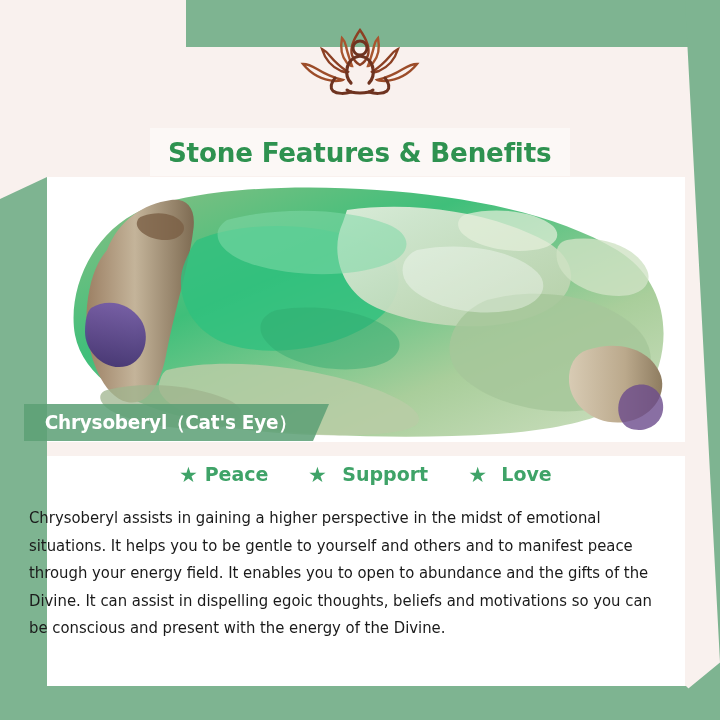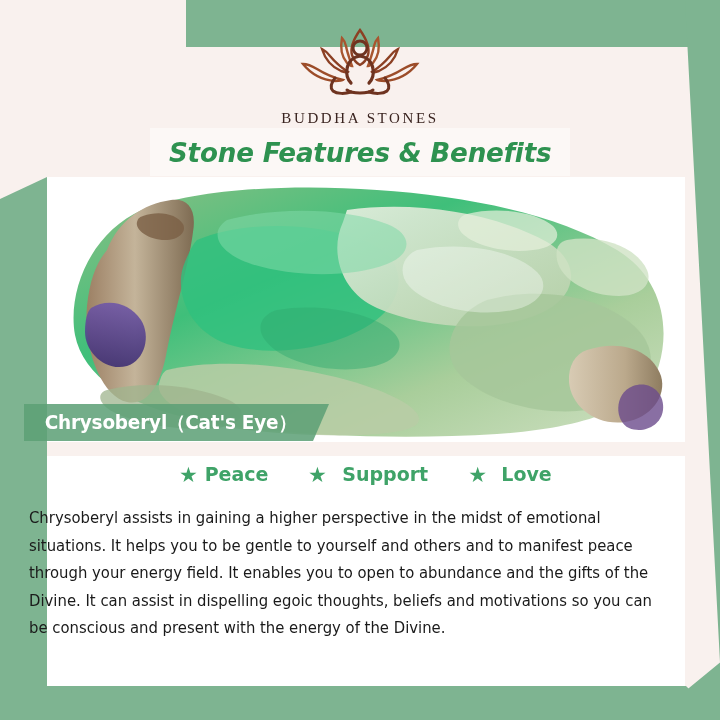--- a/index.html
+++ b/index.html
@@ -58,21 +58,20 @@
     font-weight:400;
   }
 
   
   .title-banner{
     position:absolute; left:150px; top:128px;
     width:420px; height:48px;
     background:#FCF8F6;
     display:flex; align-items:center; justify-content:center;
     z-index:6;
-    font-style:italic;
   }
   .title-text{
     font-family:"DejaVu Sans", sans-serif;
     font-weight:bold;
     font-size:27px;
     color:#2E9250;
     letter-spacing:-0.2px;
     transform:scaleX(0.97);
   }
 
@@ -170,21 +169,20 @@
           <path d="M132 42 C124 52 112 58 100 59 C96 59 93 59 92 58 C100 56 110 52 118 47 C123 44 129 42 132 42 Z" stroke="#9C4C29"></path>
           <circle cx="75" cy="26" r="7" stroke="#6E3320" stroke-width="3"></circle>
           <path d="M75 34 C68 35 63 40 62 47 C61 53 63 58 66 61" stroke="#6E3320" stroke-width="3.2"></path>
           <path d="M75 34 C82 35 87 40 88 47 C89 53 87 58 84 61" stroke="#6E3320" stroke-width="3.2"></path>
           <path d="M50 56 C46 61 45 66 48 69 C52 72 60 72 66 70" stroke="#6E3320" stroke-width="3"></path>
           <path d="M100 56 C104 61 105 66 102 69 C98 72 90 72 84 70" stroke="#6E3320" stroke-width="3"></path>
           <path d="M62 68 C67 72 83 72 88 68" stroke="#6E3320" stroke-width="3"></path>
         </g>
       </svg>
     </span>
-    <div class="brand-text">BUDDHA STONES</div>
   </div>
 </div>
 
 <div class="title-banner">
   <div class="title-text">Stone Features &amp; Benefits</div>
 </div>
 
 <div class="photo">
   <svg width="638" height="262" viewBox="0 0 638 262">
     <defs>

